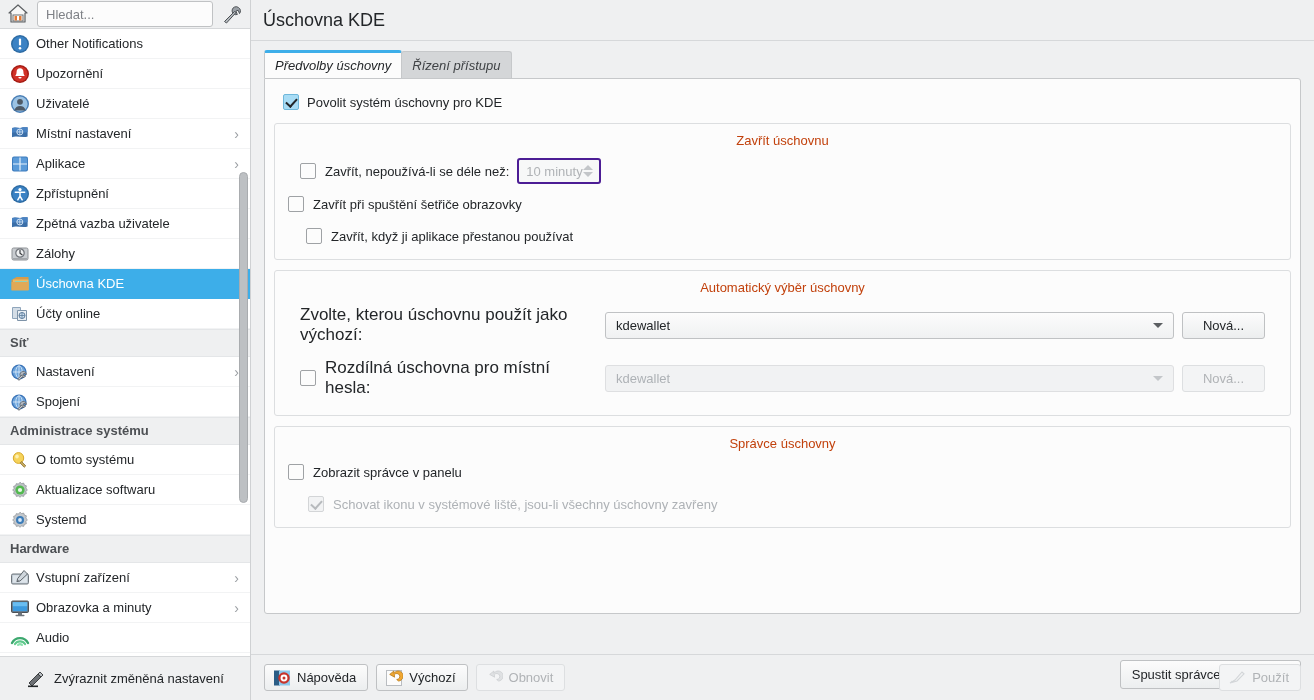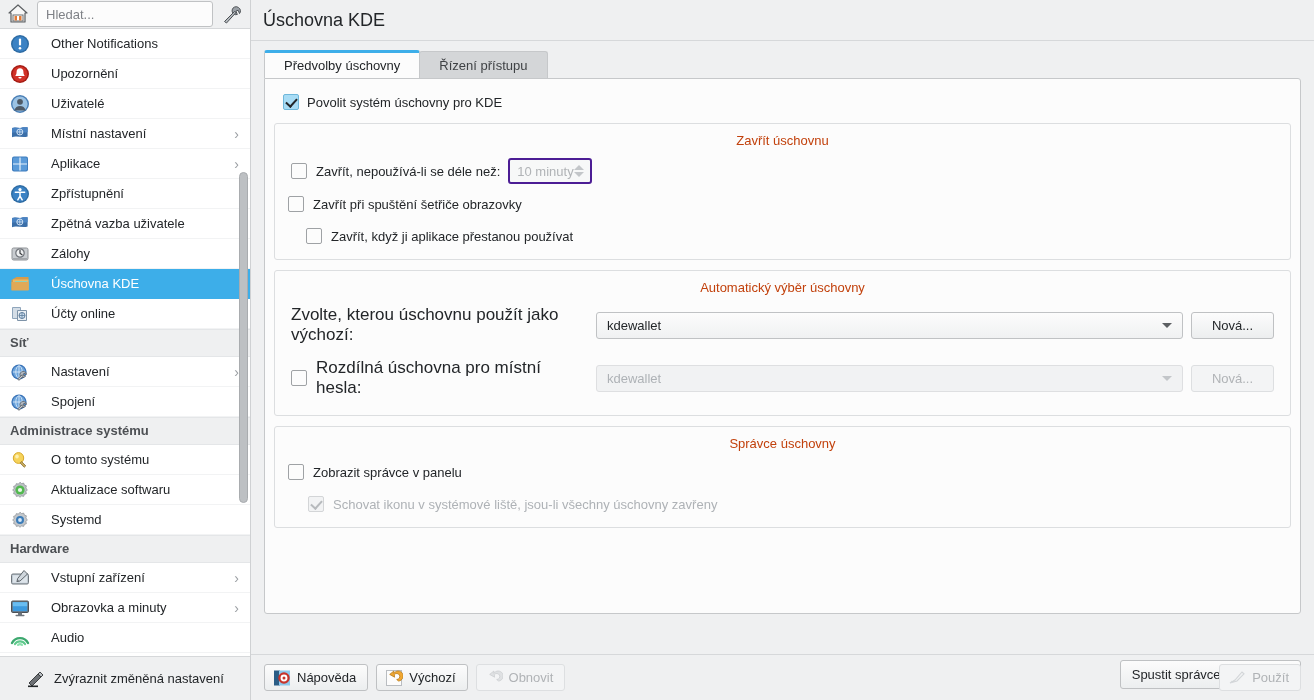--- a/index.html
+++ b/index.html
@@ -52,21 +52,21 @@
     font-size: 13px;
     font-weight: bold;
     color: #4d5054;
     border-top: 1px solid #e4e6e8;
     border-bottom: 1px solid #e4e6e8;
   }
   .nav-item {
     display: flex; align-items: center;
     height: 30px;
     padding: 0 8px 0 10px;
-    gap: 21px;
+    gap: 6px;
     border-bottom: 1px solid #f2f3f4;
     cursor: pointer;
     font-size: 13px;
   }
   .nav-item .ico { width: 20px; height: 20px; flex: none; position: relative; }
   .nav-item .lbl { flex: 1; white-space: nowrap; overflow: hidden; }
   .nav-item .chev { color: #9b9fa3; font-size: 14px; flex: none; padding-right: 3px; }
   .nav-item.selected { background: #3daee9; color: #ffffff; border-bottom-color: #3daee9; }
 
   .sb-scroll {
@@ -105,30 +105,31 @@
     display: flex; align-items: center;
     padding-left: 12px;
     font-size: 18px;
     color: #232629;
   }
   .main-body { flex: 1; position: relative; padding: 10px 13px 0 13px; }
 
   .tabbar { display: flex; align-items: flex-end; height: 27px; position: relative; z-index: 2; }
   .tab {
     height: 27px;
-    padding: 0 19px;
+    padding: 0 10px;
     display: flex; align-items: center;
     font-size: 13px;
     border: 1px solid #c6c8ca;
     border-bottom: none;
     border-radius: 3px 3px 0 0;
     cursor: pointer;
     background: #d4d6d8;
     color: #3f4245;
     margin-right: -1px;
+    font-style: italic;
   }
   .tab.active {
     background: #fcfcfc;
     color: #232629;
     border-top: 3px solid #3daee9;
     padding-top: 0px;
     height: 28px;
     z-index: 3;
   }
 
@@ -176,21 +177,21 @@
     margin: 6px 0 0 0;
     padding: 9px 13px 12px 13px;
     position: relative;
   }
   .group-title {
     text-align: center;
     font-size: 13px;
     color: #c2410c;
     margin-bottom: 10px;
   }
-  .grow { display: flex; align-items: center; margin: 5px 3px; }
+  .grow { display: flex; align-items: center; margin: 5px 12px; }
 
   .spin {
     width: 84px; height: 26px;
     border: 2px solid #4c1d95;
     border-radius: 3px;
     background: #f7f8f8;
     display: flex; align-items: center;
     padding-left: 7px;
     font-size: 13px;
     color: #b0b3b6;

